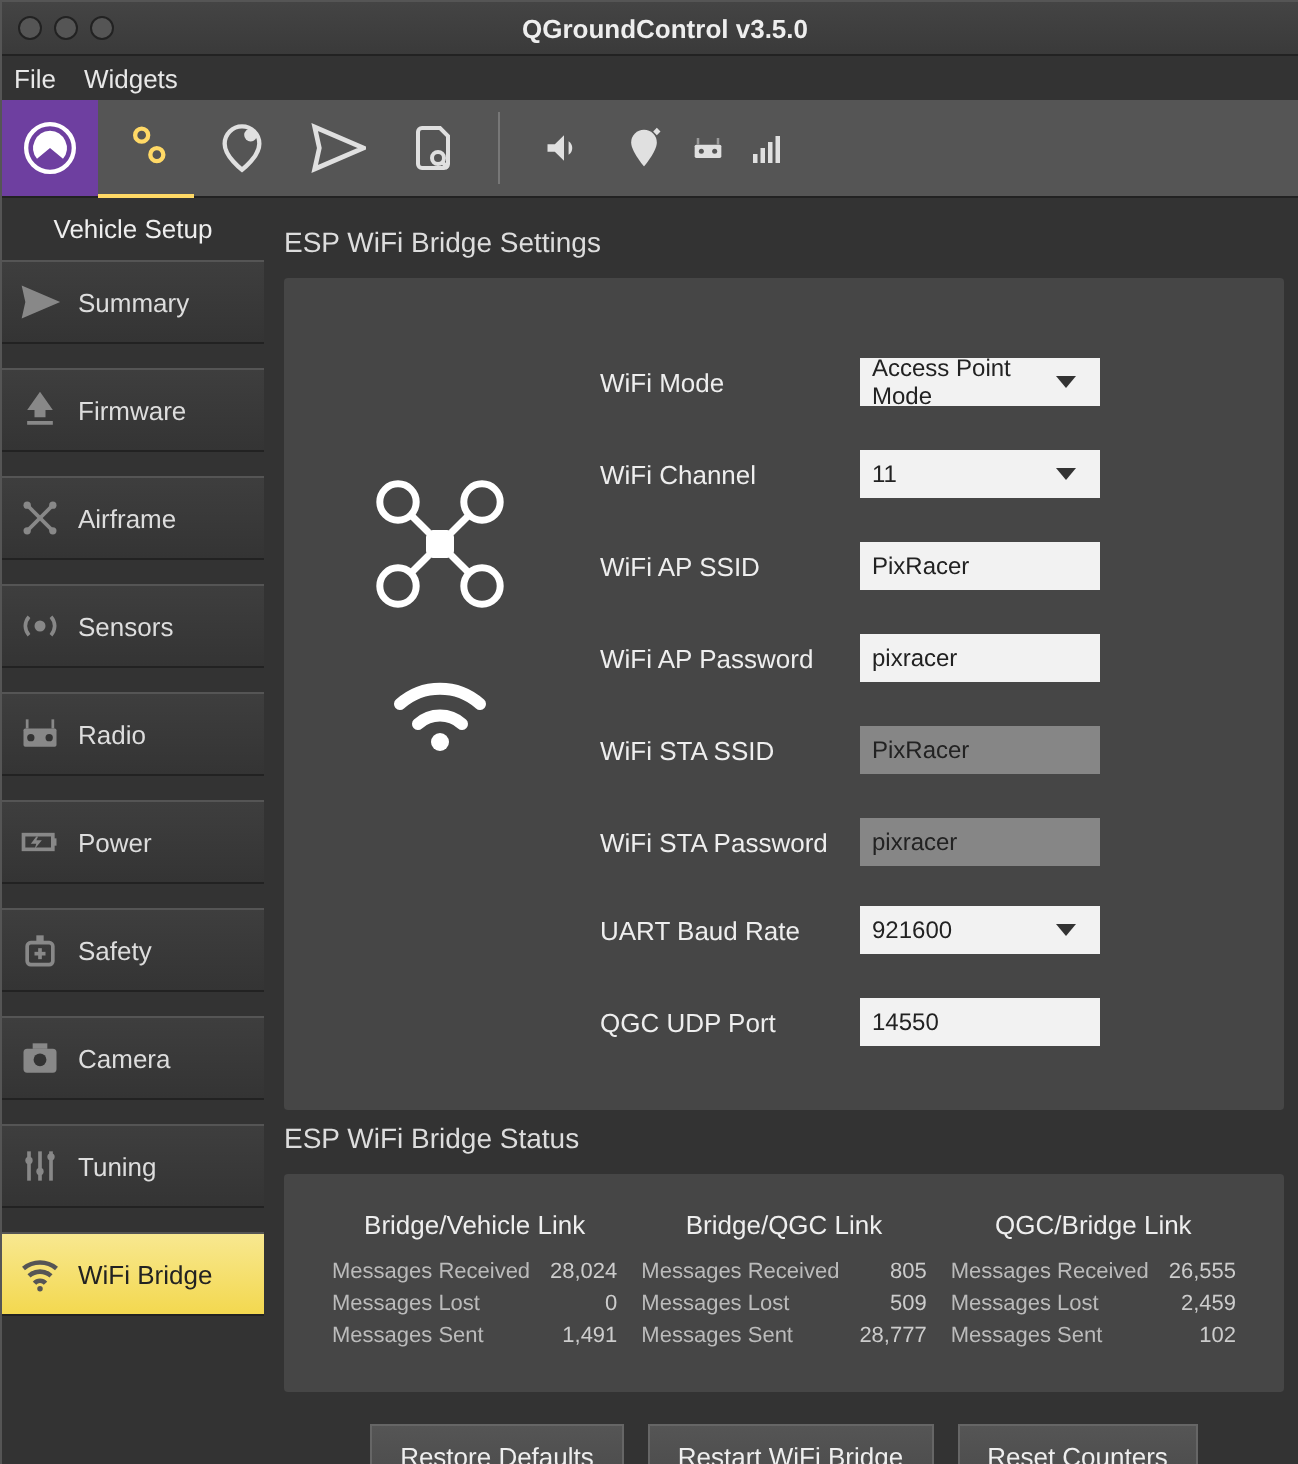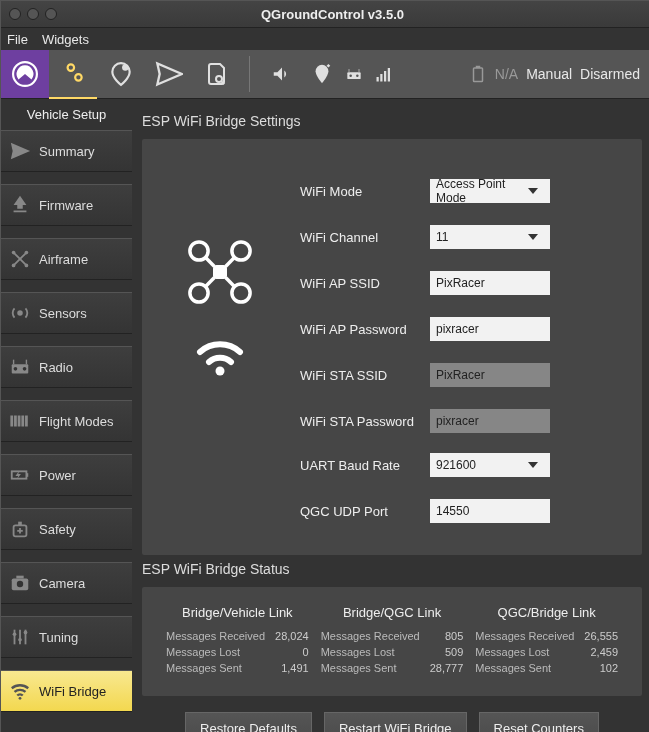--- a/index.html
+++ b/index.html
@@ -132,29 +132,20 @@
         </svg>
     </div>
     <div class="tb-btn" style="width:28px">
       <svg width="18" height="18" viewBox="0 0 24 24" fill="#999">
           <rect x="2" y="16" width="3" height="6"></rect>
           <rect x="7" y="12" width="3" height="10"></rect>
           <rect x="12" y="8" width="3" height="14"></rect>
           <rect x="17" y="4" width="3" height="18"></rect>
         </svg>
     </div>
-    <div class="tb-right">
-      <svg width="18" height="22" viewBox="0 0 24 24" fill="#999">
-          <rect x="6" y="4" width="12" height="18" rx="1" fill="none" stroke="#999" stroke-width="2"></rect>
-          <rect x="9" y="1" width="6" height="3"></rect>
-        </svg>
-      <span class="dim">N/A</span>
-      <span>Manual</span>
-      <span>Disarmed</span>
-    </div>
   </div>
 
   <div class="content">
     <div class="sidebar">
       <div class="side-title">Vehicle Setup</div>
 
       <div class="side-item">
         <svg viewBox="0 0 24 24">
             <path d="M2 21l21-9L2 3l2 9-2 9z"></path>
           </svg>
@@ -186,26 +177,20 @@
       </div>
       <div class="side-item">
         <svg viewBox="0 0 24 24">
             <rect x="3" y="9" width="18" height="10" rx="1"></rect>
             <circle cx="7" cy="14" r="2" fill="#333"></circle>
             <circle cx="17" cy="14" r="2" fill="#333"></circle>
             <line x1="5" y1="9" x2="5" y2="4" stroke="#888" stroke-width="1.5"></line>
             <line x1="19" y1="9" x2="19" y2="4" stroke="#888" stroke-width="1.5"></line>
           </svg>
         <span>Radio</span>
-      </div>
-      <div class="side-item">
-        <svg viewBox="0 0 24 24">
-            <path d="M3 18V6m4 12V6m4 12V6m4 12V6m4 12V6" stroke="#888" stroke-width="3" fill="none"></path>
-          </svg>
-        <span>Flight Modes</span>
       </div>
       <div class="side-item">
         <svg viewBox="0 0 24 24">
             <rect x="3" y="8" width="16" height="8" fill="none" stroke="#888" stroke-width="2"></rect>
             <rect x="19" y="10" width="2" height="4"></rect>
             <path d="M10 9l-3 4h3l-1 3 4-5h-3l1-2z"></path>
           </svg>
         <span>Power</span>
       </div>
       <div class="side-item">

